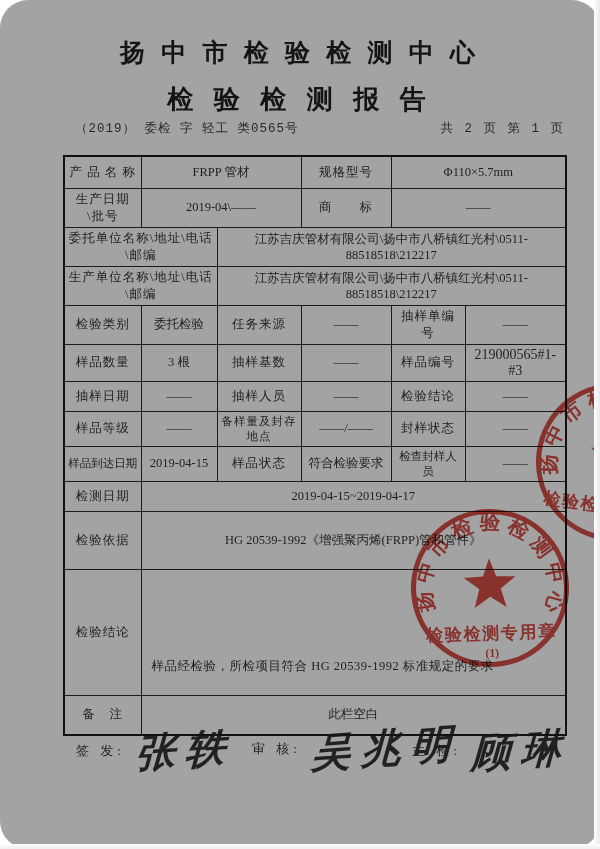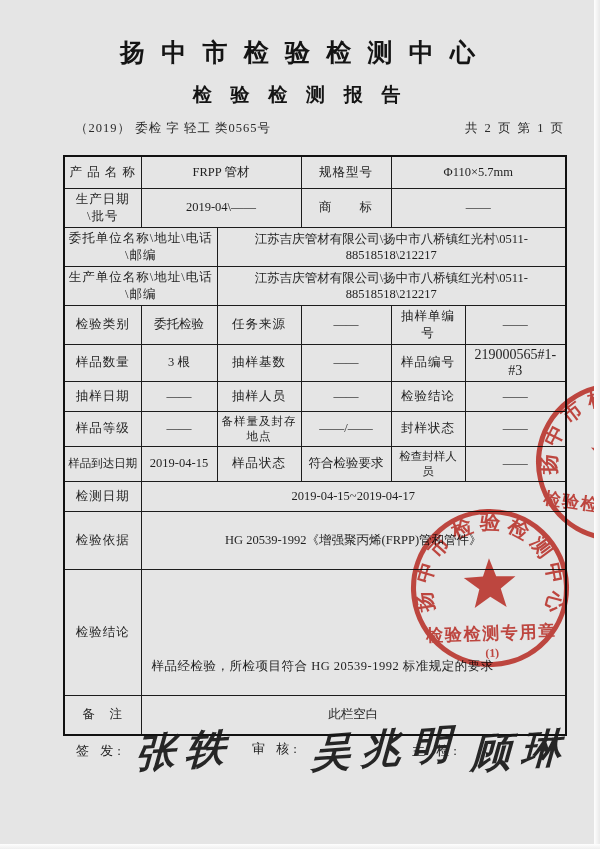--- a/index.html
+++ b/index.html
@@ -2,36 +2,36 @@
 <html><head>
 <meta charset="utf-8">
 <style>
   html,body{margin:0;padding:0;}
   body{
     width:600px;height:849px;position:relative;overflow:hidden;
     background:#ffffff;
     font-family:"Liberation Serif","DejaVu Serif",serif;
     color:#1f1f1f;
   }
-  .page{position:absolute;inset:0;background:#e5e5e5;}
+  .page{position:absolute;inset:0;background:#a3a3a3;border-radius:28px;}
   .paper-edge-right{position:absolute;top:0;right:0;width:6px;height:849px;background:linear-gradient(to right,#fefefe,#e9e9e9);}
   .paper-edge-bottom{position:absolute;bottom:0;left:0;width:600px;height:5px;background:linear-gradient(to bottom,#fefefe,#efefef);}
 
   .org-title{
     position:absolute;top:36px;left:0;width:600px;text-align:center;
     font-size:25px;font-weight:bold;letter-spacing:5px;color:#141414;
   }
   .report-title{
     position:absolute;top:82px;left:0;width:600px;text-align:center;
-    font-size:19px;font-weight:bold;letter-spacing:7px;color:#141414;
+    font-size:26px;font-weight:bold;letter-spacing:7px;color:#141414;
   }
   .doc-line{
     position:absolute;top:120px;left:63px;width:502px;
     display:flex;justify-content:space-between;align-items:baseline;
-    font-size:12.5px;color:#2a2a2a;
+    font-size:12.5px;color:#2a2a2a;font-family:Liberation Mono, monospace;
   }
   .doc-no{padding-left:12px;letter-spacing:1px;}
   .page-ind{letter-spacing:2px;}
 
   table.report{
     position:absolute;left:63px;top:155px;width:502px;
     border-collapse:collapse;table-layout:fixed;
     font-size:12.5px;color:#1f1f1f;
   }
   table.report td{

